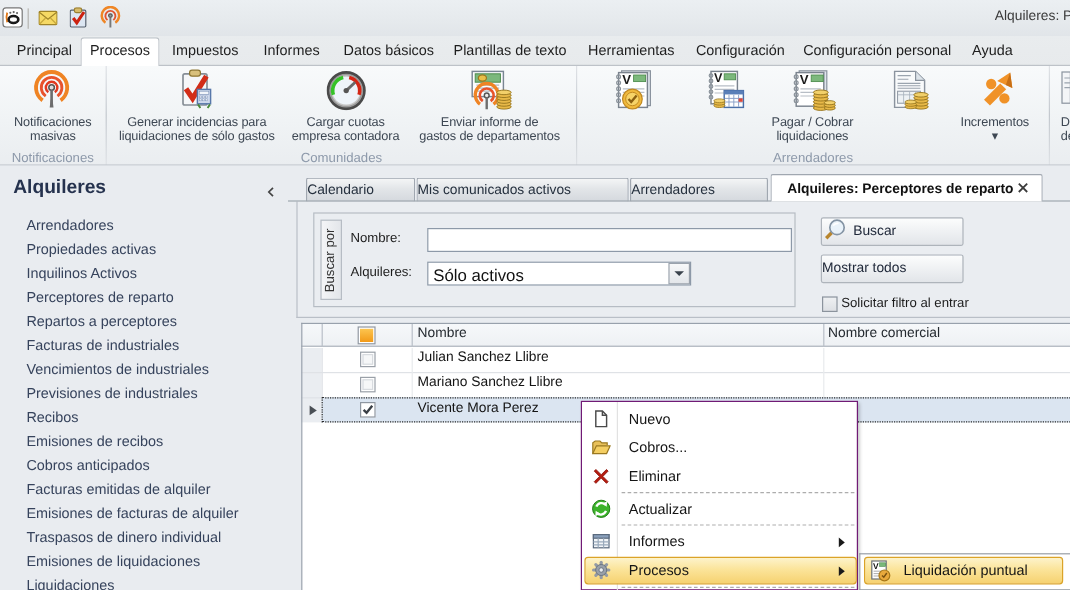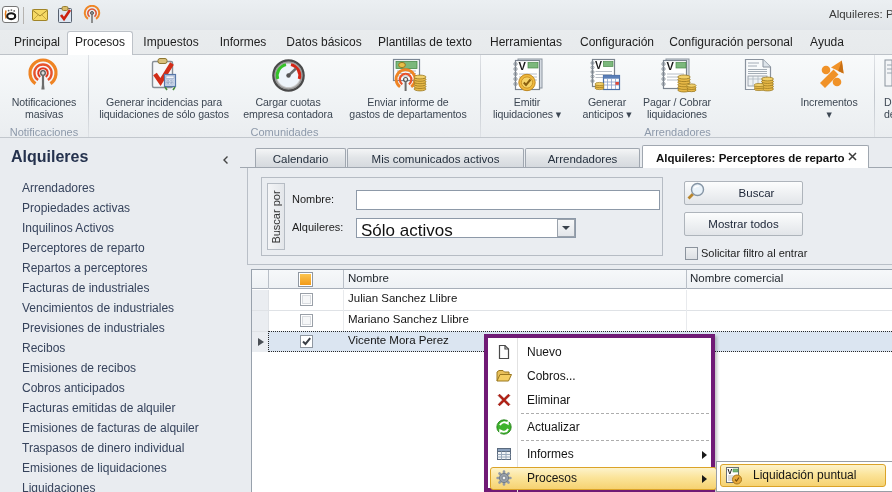--- a/index.html
+++ b/index.html
@@ -3,22 +3,22 @@
 <style>
 *{margin:0;padding:0;box-sizing:border-box}
 html,body{width:892px;height:492px;overflow:hidden}
 body{font-family:"Liberation Sans",sans-serif;position:relative;background:#e4e9ef;font-size:12px;color:#222}
 .abs{position:absolute}
 .tabtxt{position:absolute;top:0;height:23px;line-height:23px;font-size:12px;color:#1e1e1e;text-align:center}
 .ribgrp{position:absolute;top:0;bottom:0;width:1px;background:linear-gradient(#dfe2e6,#c3c8ce,#dfe2e6)}
 .riblbl{position:absolute;font-size:10.6px;letter-spacing:-0.1px;line-height:12px;color:#3d4753;text-align:center;white-space:nowrap}
 .grplbl{position:absolute;top:71px;font-size:11px;color:#8d99aa;text-align:center;white-space:nowrap}
 .navitem{position:absolute;left:22px;font-size:12px;color:#36435c;white-space:nowrap}
-.doctab{position:absolute;top:9px;height:20px;border:1px solid #a0a7b0;border-bottom:none;background:linear-gradient(#f4f5f6,#e2e5e8 45%,#d4d8dd);font-size:11.5px;color:#25303e;text-align:center;line-height:20px;border-radius:2px 2px 0 0}
-.btn{position:absolute;border:1px solid #aeb4bb;border-radius:2px;background:linear-gradient(#fcfdfd,#f0f2f4 45%,#e2e5e9);font-size:11.5px;color:#20293a;text-align:center}
+.doctab{position:absolute;top:9px;height:20px;border:1px solid #a0a7b0;border-bottom:none;background:linear-gradient(#f4f5f6,#e2e5e8 45%,#d4d8dd);font-size:11.5px;color:#25303e;line-height:20px;border-radius:2px 2px 0 0}
+.btn{position:absolute;border:1px solid #aeb4bb;border-radius:2px;background:linear-gradient(#fcfdfd,#f0f2f4 45%,#e2e5e9);font-size:11.5px;color:#20293a;text-align:left}
 .mi{position:absolute;left:39px;font-size:12px;color:#151515;line-height:24px;white-space:nowrap}
 .mico{position:absolute;left:8px;width:16px;height:16px}
 .msep{position:absolute;left:33px;right:2px;border-top:1px dashed #adadad;height:0}
 .marr{position:absolute;right:10px;top:9px;width:0;height:0;border-left:5px solid #1a1a1a;border-top:4px solid transparent;border-bottom:4px solid transparent}
 </style></head>
 <body>
 
 <div class="abs" style="left:0;top:0;width:892px;height:30px;background:linear-gradient(#ebeff2,#e6eaed 55%,#e1e5e9)"></div>
 <div class="abs" style="left:829px;top:8px;width:63px;height:15px;overflow:hidden;font-size:11.5px;color:#3a3a3a;white-space:nowrap">Alquileres: Perceptores</div>
 
@@ -71,22 +71,20 @@
  <div class="ribgrp" style="left:480px"></div>
  <div class="ribgrp" style="left:874px"></div>
  <div class="grplbl" style="left:0px;width:88px">Notificaciones</div>
  <div class="grplbl" style="left:89px;width:391px">Comunidades</div>
  <div class="grplbl" style="left:481px;width:393px">Arrendadores</div>
 
  <div class="riblbl" style="left:0px;top:41px;width:88px">Notificaciones<br>masivas</div>
  <div class="riblbl" style="left:224px;top:41px;width:128px">Cargar cuotas<br>empresa contadora</div>
  <div class="riblbl" style="left:90px;top:41px;width:148px">Generar incidencias para<br>liquidaciones de sólo gastos</div>
  <div class="riblbl" style="left:337px;top:41px;width:142px">Enviar informe de<br>gastos de departamentos</div>
- <div class="riblbl" style="left:482px;top:41px;width:90px">Emitir<br>liquidaciones ▾</div>
- <div class="riblbl" style="left:562px;top:41px;width:90px">Generar<br>anticipos ▾</div>
  <div class="riblbl" style="left:630px;top:41px;width:94px">Pagar / Cobrar<br>liquidaciones</div>
  <div class="riblbl" style="left:796px;top:41px;width:66px">Incrementos<br>▾</div>
  <div class="riblbl" style="left:884px;top:41px;width:40px;text-align:left">De<br>de</div>
 </div>
 
 <div class="abs" id="ribicons" style="left:0;top:55px;width:892px;height:83px;pointer-events:none">
 
  <svg class="abs" style="left:26px;top:3px" width="34" height="34" viewBox="0 0 34 34">
   <path d="M9.5 25.6 A13 13 0 1 1 24.5 25.6" fill="none" stroke="#ef8424" stroke-width="3.2"></path>
   <path d="M12.1 22.1 A8.6 8.6 0 1 1 21.9 22.1" fill="none" stroke="#e8532c" stroke-width="2.4"></path>
@@ -289,21 +287,21 @@
 
 <div class="abs" style="left:261px;top:177px;width:402px;height:79px;border:1px solid #b6bcc4"></div>
 <div class="abs" style="left:267px;top:183px;width:18px;height:67px;border:1px solid #b6bcc4;background:linear-gradient(90deg,#f4f5f7,#e3e6ea)"></div>
 <div class="abs" style="left:267px;top:183px;width:18px;height:67px;display:flex;align-items:center;justify-content:center">
     <span style="transform:rotate(-90deg);font-size:11px;color:#333;white-space:nowrap">Buscar por</span>
   </div>
 <div class="abs" style="left:292px;top:193px;font-size:11px;color:#1c1c1c">Nombre:</div>
 <div class="abs" style="left:356px;top:190px;width:304px;height:20px;background:#fff;border:1px solid #8d99a8"></div>
 <div class="abs" style="left:292px;top:221px;font-size:11px;color:#1c1c1c">Alquileres:</div>
 <div class="abs" style="left:356px;top:218px;width:220px;height:20px;background:#fff;border:1px solid #8d99a8"></div>
-<div class="abs" style="left:361px;top:221px;font-size:17px;color:#111">Sólo activos</div>
+<div class="abs" style="left:361px;top:221px;font-size:14px;color:#111">Sólo activos</div>
 <div class="abs" style="left:557px;top:219px;width:18px;height:18px;background:linear-gradient(#f7f8f9,#e3e6ea);border:1px solid #9aa2ac"></div>
 <div class="abs" style="left:562px;top:226px;width:0;height:0;border-top:4px solid #3a424c;border-left:4px solid transparent;border-right:4px solid transparent"></div>
 
 <div class="btn" style="left:684px;top:181px;width:119px;height:24px;line-height:23px;padding-left:26px">Buscar</div>
 <svg class="abs" style="left:686px;top:182px" width="19" height="19" viewBox="0 0 19 19">
  <line x1="7" y1="12" x2="2.5" y2="16.5" stroke="#b8862e" stroke-width="2.8"></line>
  <circle cx="11.5" cy="7.5" r="6" fill="#e8f2fa" fill-opacity="0.92" stroke="#8595a5" stroke-width="1.4"></circle>
  <path d="M8.3 6 Q9.8 3.8 12.8 4.2" stroke="#fff" stroke-width="1.4" fill="none"></path>
 </svg>
 <div class="btn" style="left:684px;top:212px;width:119px;height:24px;line-height:23px">Mostrar todos</div>
@@ -342,21 +340,21 @@
 
  <div class="abs" style="left:17px;top:62px;width:630px;height:21px;background:#dbe5f1;border:1px dotted #2a2a2a"></div>
  <div class="abs" style="left:49px;top:66px;width:13px;height:13px;border:1px solid #8f97a1;background:#fff"></div>
  <svg class="abs" style="left:50px;top:67px" width="11" height="11" viewBox="0 0 11 11">
       <path d="M2 5.5 L4.5 8 L9.2 2.2" stroke="#3a3f46" stroke-width="2" fill="none"></path>
     </svg>
  <div class="abs" style="left:97px;top:65px;font-size:11.5px;color:#141414">Vicente Mora Perez</div>
  <div class="abs" style="left:7px;top:69px;width:0;height:0;border-left:6px solid #4a4f55;border-top:4px solid transparent;border-bottom:4px solid transparent"></div>
 </div>
 
-<div class="abs" id="cmenu" style="left:484px;top:334px;width:231px;height:158px;background:#fff;border:4px solid #701a75;box-shadow:2px 2px 3px rgba(0,0,0,0.25)">
+<div class="abs" id="cmenu" style="left:484px;top:334px;width:231px;height:158px;background:#fff;border:1px solid #701a75;box-shadow:2px 2px 3px rgba(0,0,0,0.25)">
  <div class="abs" style="left:29px;top:0;width:1px;height:158px;background:#e2e2e2"></div>
  <div class="abs" style="left:0;top:2px;width:229px;height:24px">
       <div class="mi">Nuevo</div>
       <svg class="mico" style="top:4px" viewBox="0 0 16 16">
         <path d="M3.5 1.5 H9 L12.5 5 V14.5 H3.5 Z" fill="#fff" stroke="#4a4a4a" stroke-width="1.2"></path>
         <path d="M9 1.5 V5 H12.5" fill="none" stroke="#4a4a4a" stroke-width="1.2"></path>
       </svg>
     </div>
  <div class="abs" style="left:0;top:26px;width:229px;height:24px">
       <div class="mi">Cobros...</div>

